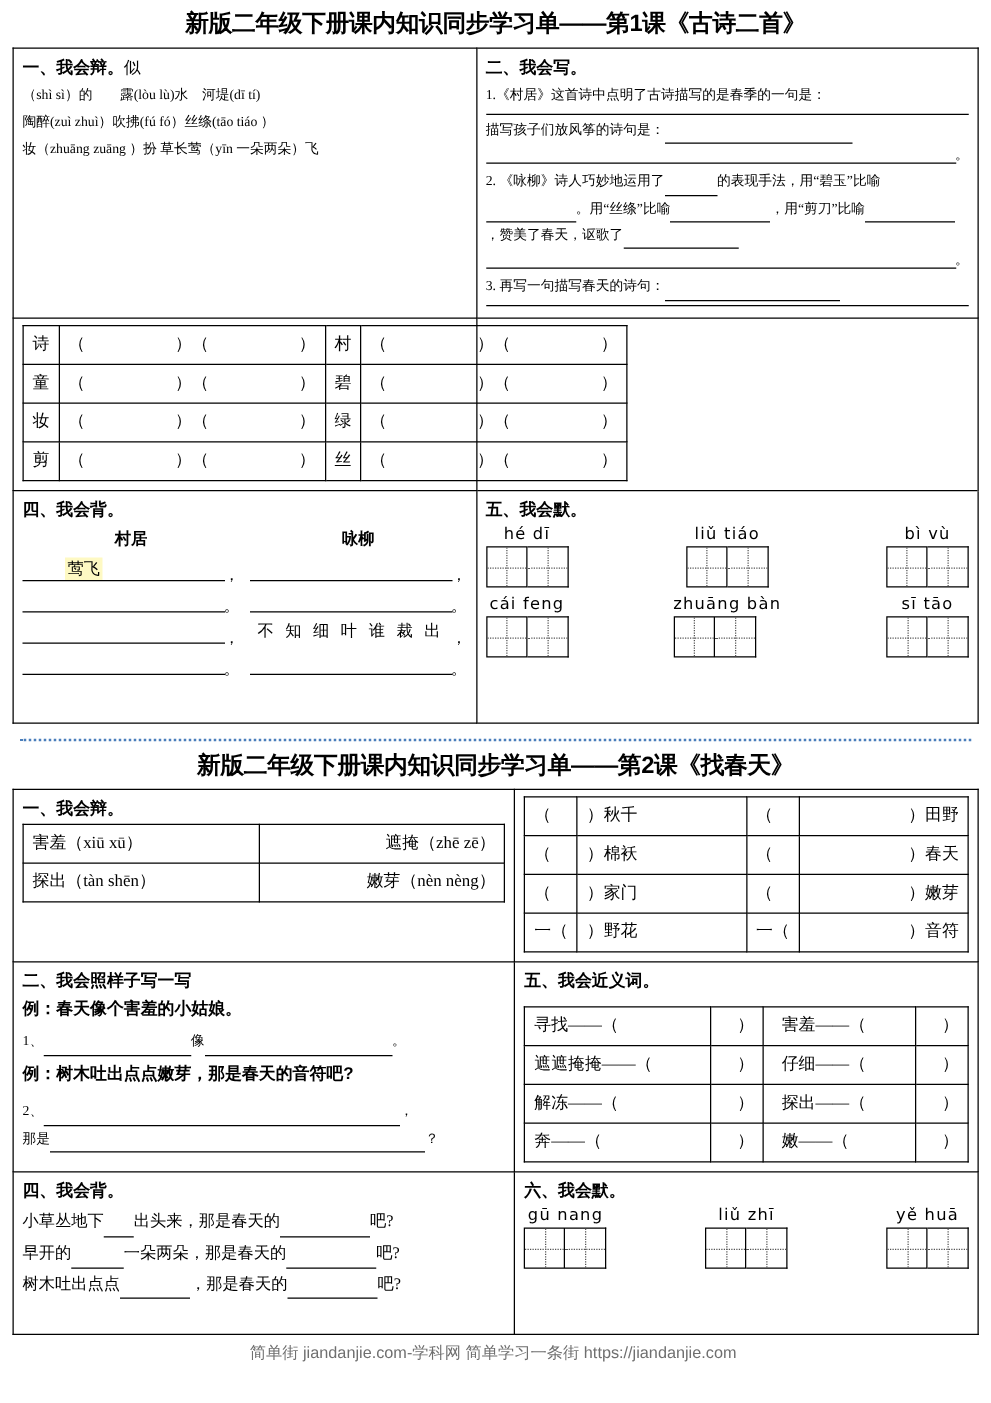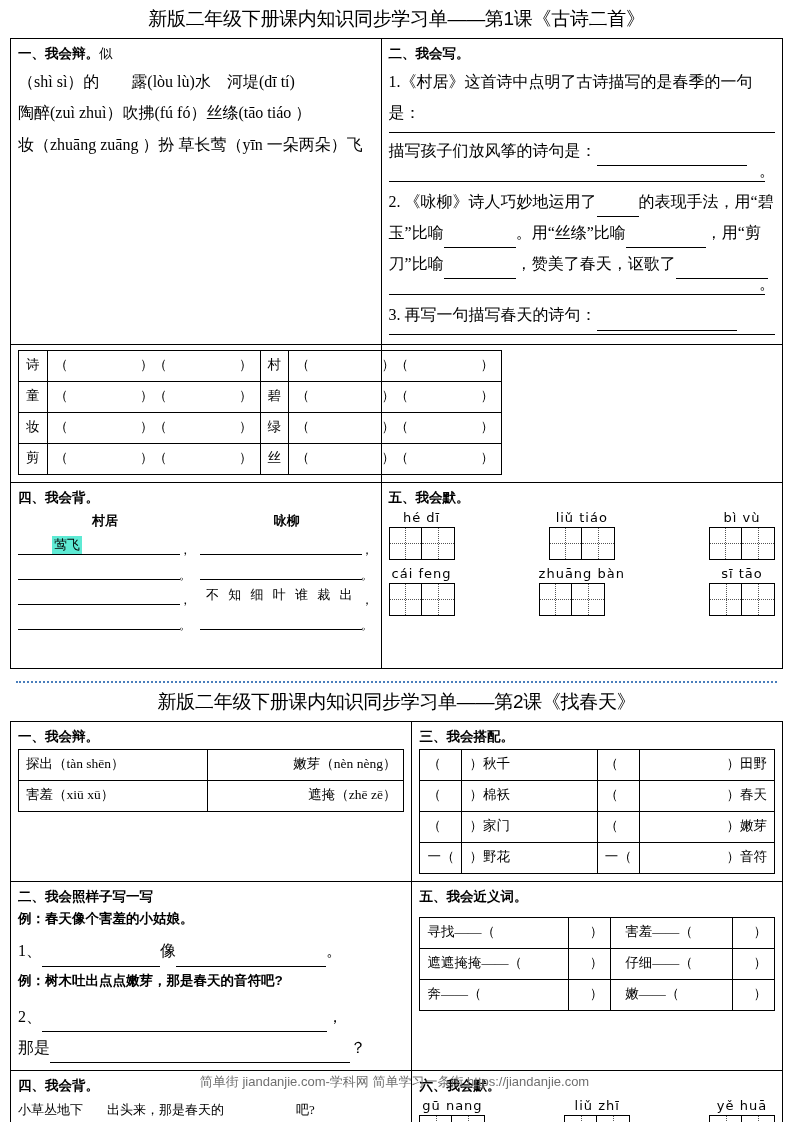--- a/index.html
+++ b/index.html
@@ -10,21 +10,21 @@
     font-family: "Liberation Serif", "DejaVu Serif", serif;
     color: #000;
     position: relative;
     overflow: hidden;
   }
   .page { padding: 0 10px; }
 
   .sheet-title {
     text-align: center;
     font-family: "Liberation Sans", "DejaVu Sans", sans-serif;
-    font-weight: normal;
+    font-weight: bold;
     font-size: 19px;
     letter-spacing: -0.3px;
     padding: 6px 0 6px 0;
     white-space: nowrap;
   }
 
   table.ws {
     width: 100%;
     border-collapse: collapse;
     table-layout: fixed;
@@ -37,42 +37,42 @@
 
   .hd {
     font-weight: bold;
     font-size: 13.5px;
     font-family: "Liberation Sans", "DejaVu Sans", sans-serif;
     margin-bottom: 2px;
     line-height: 1.5;
   }
   .hd-inline { display:inline; }
 
-  .ln { font-size: 16px; line-height: 1.95; }
+  .ln { font-size: 11px; line-height: 1.95; }
   .ln-s { font-size: 13px; line-height: 1.9; }
 
   
   .u { display:inline-block; border-bottom: 1px solid #000; vertical-align: bottom; height: 1.05em; }
 
   .fullrule { border-bottom: 1px solid #000; height: 1px; margin: 3px 0 2px 0; }
 
   
   .zuci { width:100%; border-collapse: collapse; }
   .zuci td { border: none; padding: 4px 0; font-size: 13.5px; white-space: nowrap; }
   .zuci .ch { width: 34px; }
   .zuci .pz { width: 72px; }
 
   
   .beibg { display:flex; gap: 8px; }
   .beicol { flex:1; }
   .poem-name { text-align:center; font-weight:bold; font-size:13px; margin: 2px 0 4px 0; font-family:"Liberation Sans","DejaVu Sans",sans-serif; }
   .blankline { position: relative; height: 25px; }
   .blankline .bar { position:absolute; left:0; right:12px; bottom:4px; border-bottom:1px solid #000; }
   .blankline .pun { position:absolute; right:0; bottom:0px; font-size:13px; }
-  .blankline .pre { position:absolute; left:34px; bottom:5px; font-size:13px; background:#5eead4; padding:0 2px; }
+  .blankline .pre { position:absolute; left:34px; bottom:5px; font-size:13px; background:#fef9c3; padding:0 2px; }
   .blankline .mid { position:absolute; left:0; right:12px; bottom:5px; font-size:13px; text-align:center; letter-spacing:3px; }
 
   
   .tzg-row { display:flex; justify-content:space-between; margin-bottom: 6px; }
   .tzg-item { text-align:center; }
   .tzg-py { font-family:"DejaVu Sans",sans-serif; font-size:13px; letter-spacing:1px; margin-bottom:2px; white-space:nowrap; }
   .tzg { display:flex; }
   .cell {
     width: 33px; height: 33px;
     border: 1.3px solid #000;
@@ -303,33 +303,32 @@
         <col style="width:48%">
       </colgroup>
 
     <tbody>
         <tr>
       <td>
         <div class="hd">一、我会辩。</div>
         <table class="pair">
           <tbody>
                 <tr>
+            <td>害羞（xiū  xū）</td>
+            <td style="text-align:right">遮掩（zhē  zē）</td>
+          </tr>
+          <tr>
             <td>探出（tàn  shēn）</td>
             <td style="text-align:right">嫩芽（nèn  nèng）</td>
           </tr>
-          <tr>
-            <td>害羞（xiū  xū）</td>
-            <td style="text-align:right">遮掩（zhē  zē）</td>
-          </tr>
         </tbody>
             </table>
       </td>
 
       <td>
-        <div class="hd">三、我会搭配。</div>
         <table class="pair">
           <tbody>
                 <tr>
             <td style="width:18px">（</td>
             <td>）秋千</td>
             <td style="width:18px">（</td>
             <td style="text-align:right">）田野</td>
           </tr>
           <tr>
             <td>（</td>
@@ -380,20 +379,26 @@
             <td style="padding-left:14px">害羞——（</td>
             <td style="width:42px;text-align:right">）</td>
           </tr>
           <tr>
             <td>遮遮掩掩——（</td>
             <td style="text-align:right">）</td>
             <td style="padding-left:14px">仔细——（</td>
             <td style="text-align:right">）</td>
           </tr>
           <tr>
+            <td>解冻——（</td>
+            <td style="text-align:right">）</td>
+            <td style="padding-left:14px">探出——（</td>
+            <td style="text-align:right">）</td>
+          </tr>
+          <tr>
             <td>奔——（</td>
             <td style="text-align:right">）</td>
             <td style="padding-left:14px">嫩——（</td>
             <td style="text-align:right">）</td>
           </tr>
         </tbody>
             </table>
       </td>
     </tr>
 

